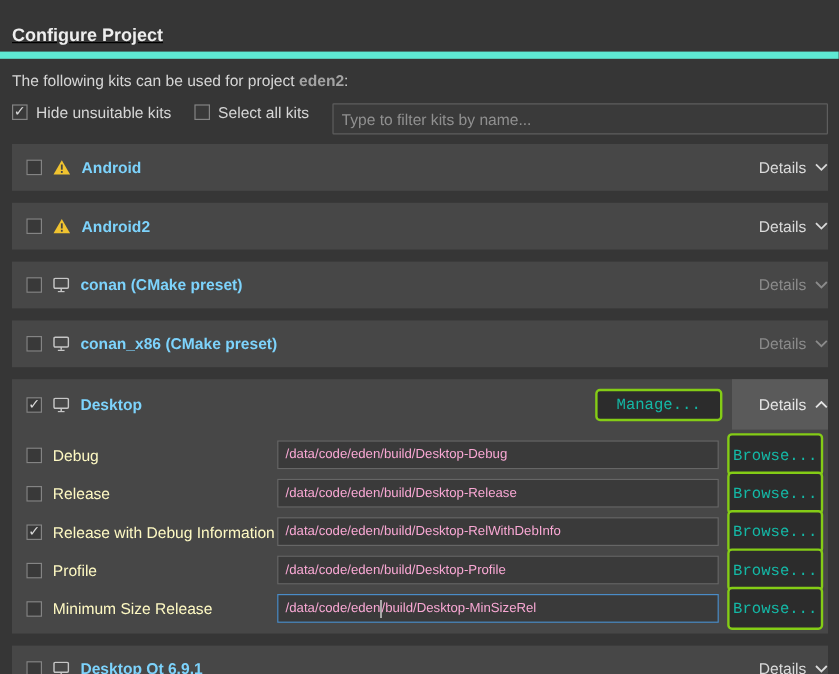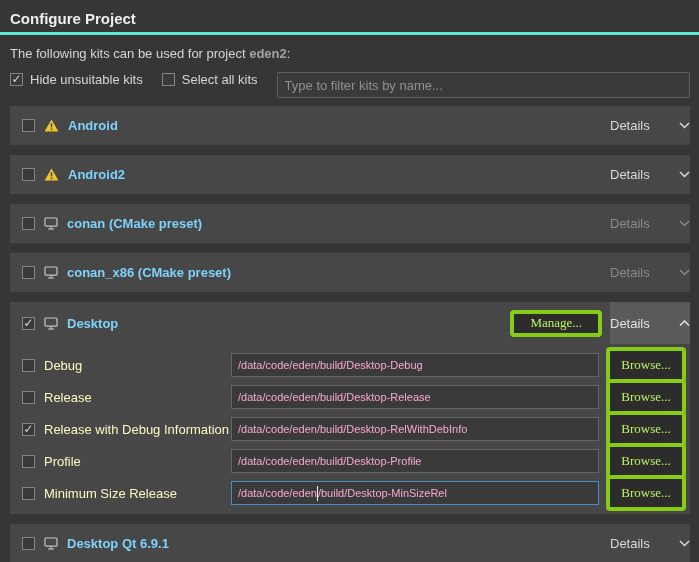--- a/index.html
+++ b/index.html
@@ -5,22 +5,23 @@
   html,body{margin:0;padding:0;}
   body{
     width:699px;height:562px;overflow:hidden;
     background:#363636;
     font-family:"Liberation Sans","DejaVu Sans",sans-serif;
     -webkit-font-smoothing:antialiased;
     position:relative;
   }
   
   .title-bar{
-    padding:9px 10px 4px 10px;
-    border-bottom:3px solid #5eead4;
+    padding:20px 10px 4px 10px;
+    border-bottom:6px solid #5eead4;
+    text-decoration:underline;
   }
   .title-bar h1{
     margin:0;font-size:15px;line-height:19px;font-weight:bold;color:#eeeeee;
   }
   .intro{
     margin:11px 10px 0 10px;
     font-size:13px;line-height:16px;color:#d6d6d6;
   }
   .intro b{color:#a3a3a3;}
   
@@ -54,30 +55,30 @@
     background:#474747;
     margin:0 9px 10px 10px;
     height:39px;
     padding-left:12px;
   }
   .kit-icon{margin-left:9px;flex:none;display:flex;align-items:center;}
   .kit-name{font-size:13px;font-weight:bold;color:#7dd3fc;margin-left:9px;white-space:nowrap;}
   .spacer{flex:1;}
   .details-btn{
     width:80px;height:100%;flex:none;
-    display:flex;align-items:center;justify-content:space-between;gap:7px;
+    display:flex;align-items:center;justify-content:flex-end;gap:7px;
     font-size:13px;color:#dadada;cursor:default;
   }
   .details-btn.disabled{color:#8b8b8b;}
   .details-btn.active{background:#5a5a5a;color:#e4e4e4;}
   .chevron{display:block;}
   
   .push-btn{
-    background:#2c2c2c;border:4px solid #84cc16;border-radius:4px;
-    color:#bef264;font-size:13px;font-family:Liberation Serif, serif;
+    background:#2c2c2c;border:2px solid #84cc16;border-radius:4px;
+    color:#14b8a6;font-size:13px;font-family:Liberation Mono, monospace;
     cursor:default;
   }
   .manage-btn{height:27px;padding:0 16px;margin-right:8px;flex:none;}
   .browse-btn{height:36px;width:80px;padding:0;flex:none;}
   
   .kit-group{
     background:#474747;
     margin:0 9px 10px 10px;
   }
   .group-header{

